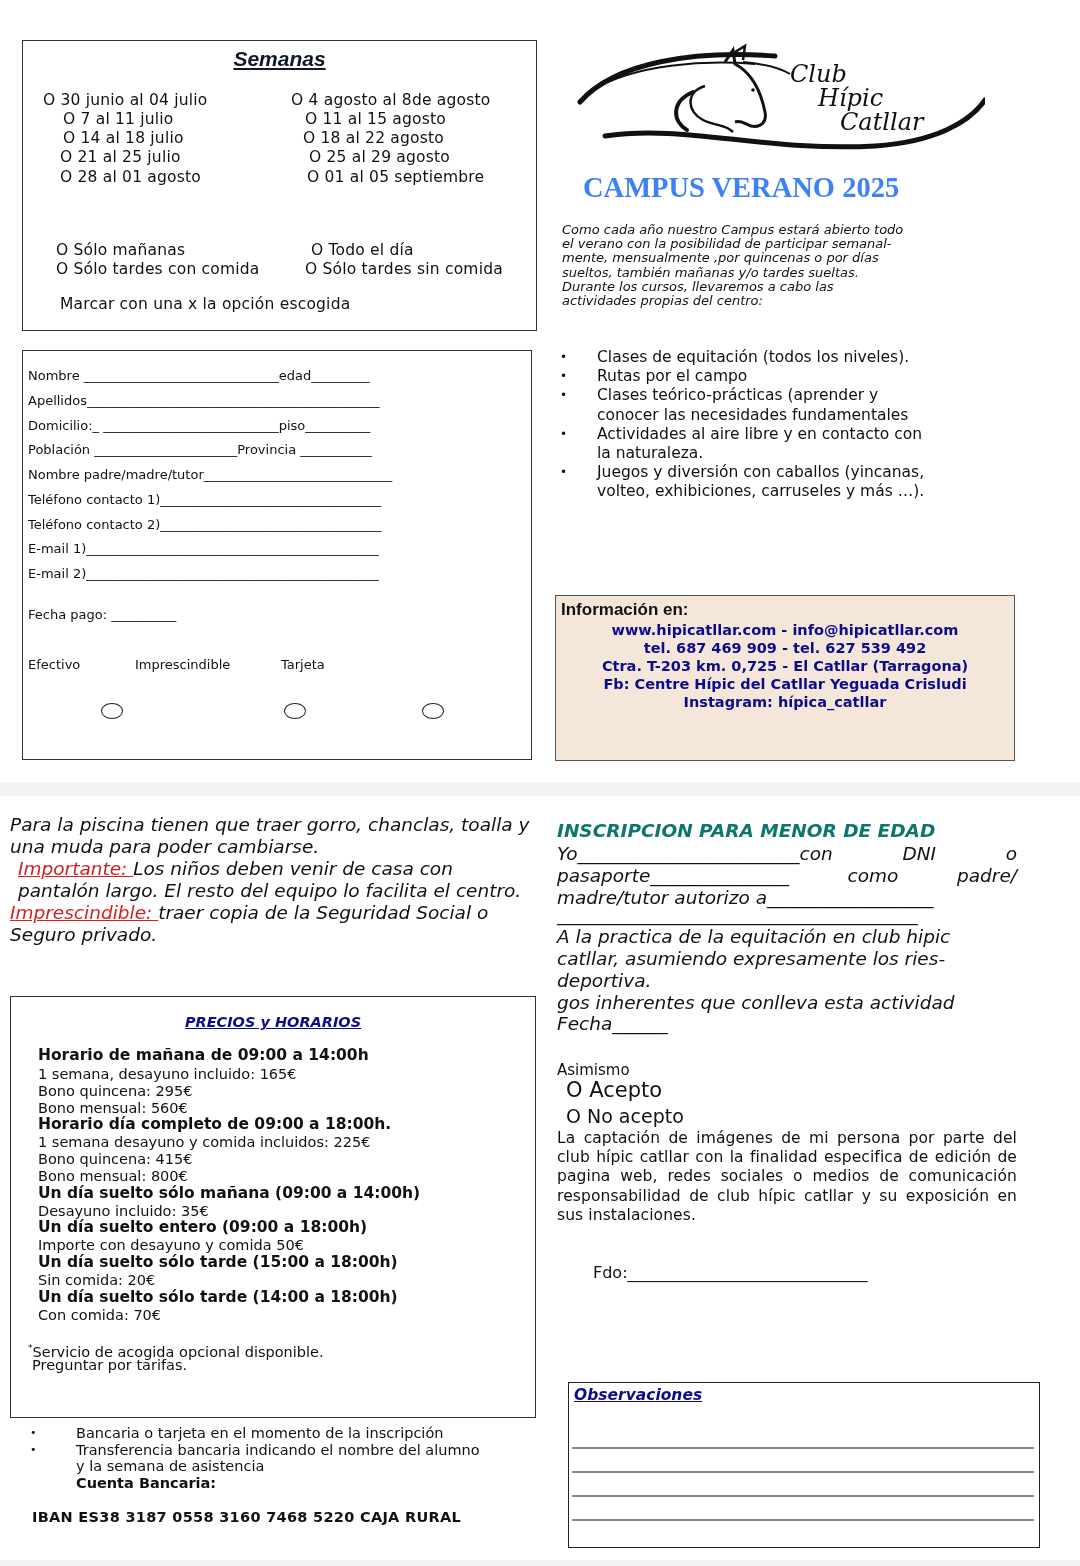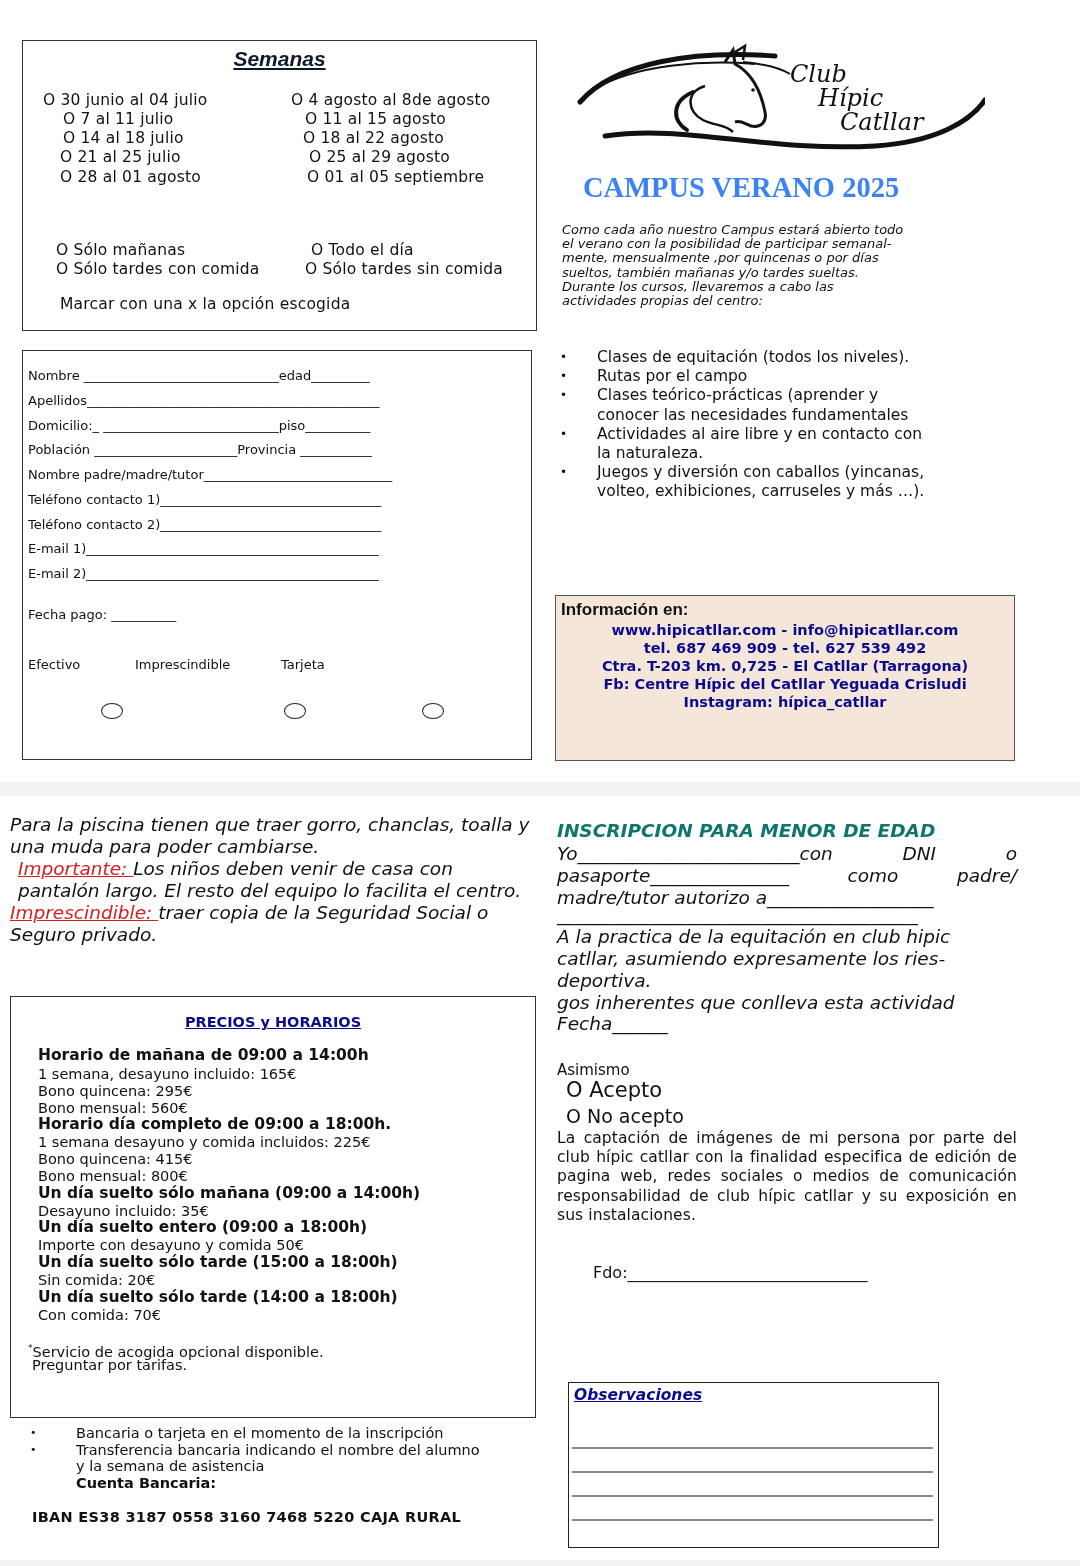--- a/index.html
+++ b/index.html
@@ -36,42 +36,42 @@
     
     #sep { left: 0; top: 782px; width: 1080px; height: 14px; background: #f3f3f3; }
     #sep-bottom { left: 0; top: 1560px; width: 1080px; height: 6px; background: #f3f3f3; }
 
     
     #important { left: 10px; top: 814px; width: 530px; font-style: italic; font-size: 18.5px; line-height: 22px; }
     .red-u { color: #d42020; text-decoration: underline; }
 
     
     #prices-box { left: 10px; top: 996px; width: 526px; height: 422px; }
-    #prices-title { left: 0; right: 0; top: 17px; text-align: center; font-weight: bold; font-size: 14.5px; text-decoration: underline; color: #0b0b8c; }
+    #prices-title { left: 0; right: 0; top: 17px; text-align: center; font-weight: bold; font-style: italic; font-size: 14.5px; text-decoration: underline; color: #0b0b8c; }
     .pr { position: absolute; left: 27px; font-size: 14.5px; line-height: 16px; white-space: nowrap; }
     .pr.b { font-weight: bold; font-size: 15.5px; }
 
     
     #pay-notes { left: 30px; top: 1425px; width: 510px; font-size: 14.5px; line-height: 16.5px; }
     .pn-item { position: relative; padding-left: 46px; }
     .pn-item .bullet { position: absolute; left: 0; font-size: 11px; }
     #iban { left: 32px; top: 1509px; font-weight: bold; font-size: 14.5px; letter-spacing: 0.3px; }
 
     
     #insc-title { left: 557px; top: 820px; font-weight: bold; font-style: italic; font-size: 18.5px; color: #0f766e; }
     #insc-body { left: 557px; top: 843px; width: 460px; font-style: italic; font-size: 18.5px; line-height: 21.8px; white-space: normal; text-align: justify; }
     .jline { display: flex; justify-content: space-between; white-space: nowrap; }
 
     #asimismo { left: 557px; top: 1061px; font-size: 15px; }
     .opt-lg { font-size: 21px; }
     #consent-text { left: 557px; top: 1129px; width: 460px; font-size: 15.5px; line-height: 19.2px; white-space: normal; text-align: justify; letter-spacing: 0.1px; }
     #fdo { left: 593px; top: 1263px; font-size: 16px; }
 
     
-    #obs-box { left: 568px; top: 1382px; width: 371px; height: 166px; border: 1.5px solid #222; }
+    #obs-box { left: 568px; top: 1382px; width: 472px; height: 166px; border: 1.5px solid #222; }
     #obs-title { left: 5px; top: 3px; font-weight: bold; font-style: italic; font-size: 15.5px; text-decoration: underline; color: #0b0b8c; }
     .obs-line { position: absolute; left: 3px; right: 5px; height: 2px; background: #888; }
 
     .pay-circle { position: absolute; width: 22px; height: 16px; border: 1px solid #222; border-radius: 50%; }
   </style>
 </head>
 <body>
 
 <div class="box" id="weeks-box">
   <div class="t" id="weeks-title" style="color:#0f172a">Semanas</div>

